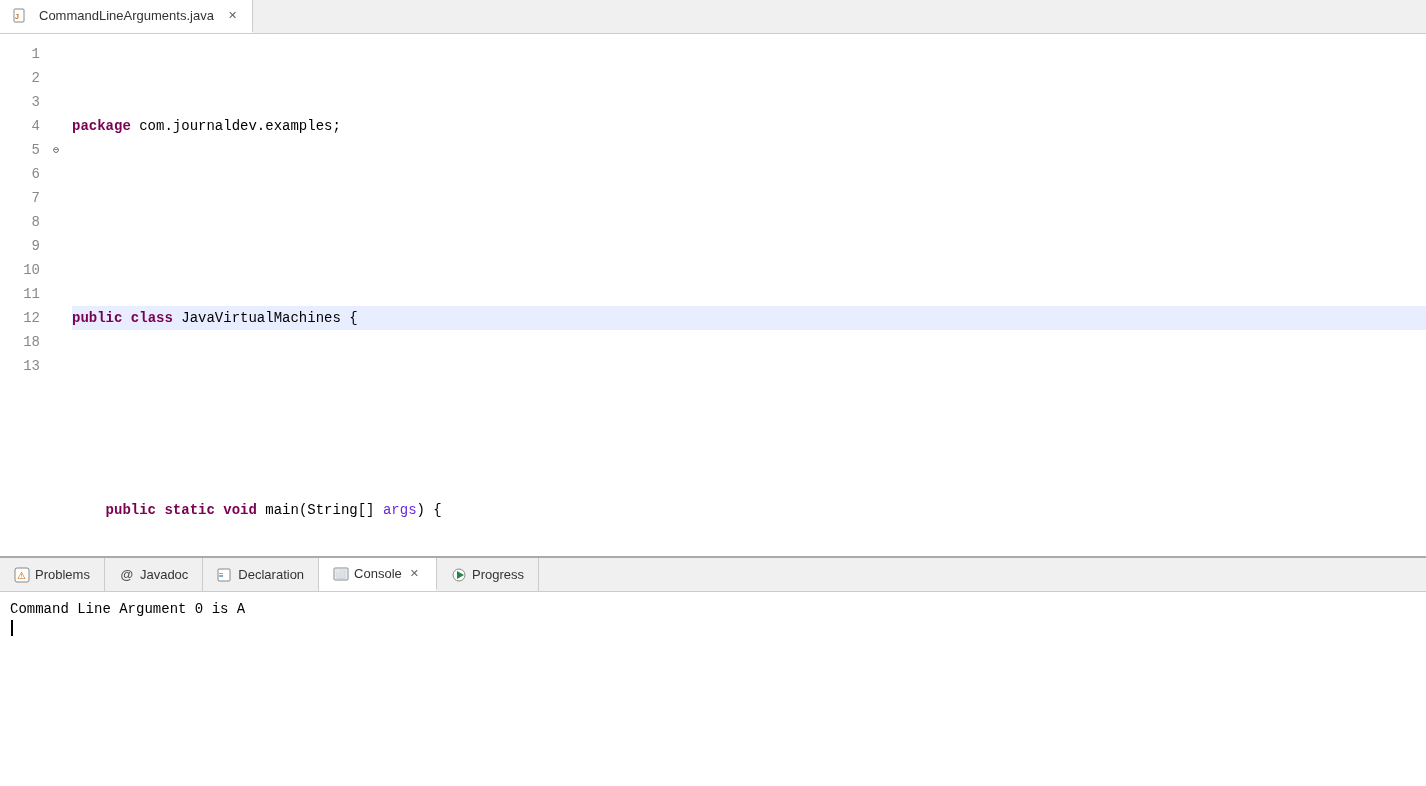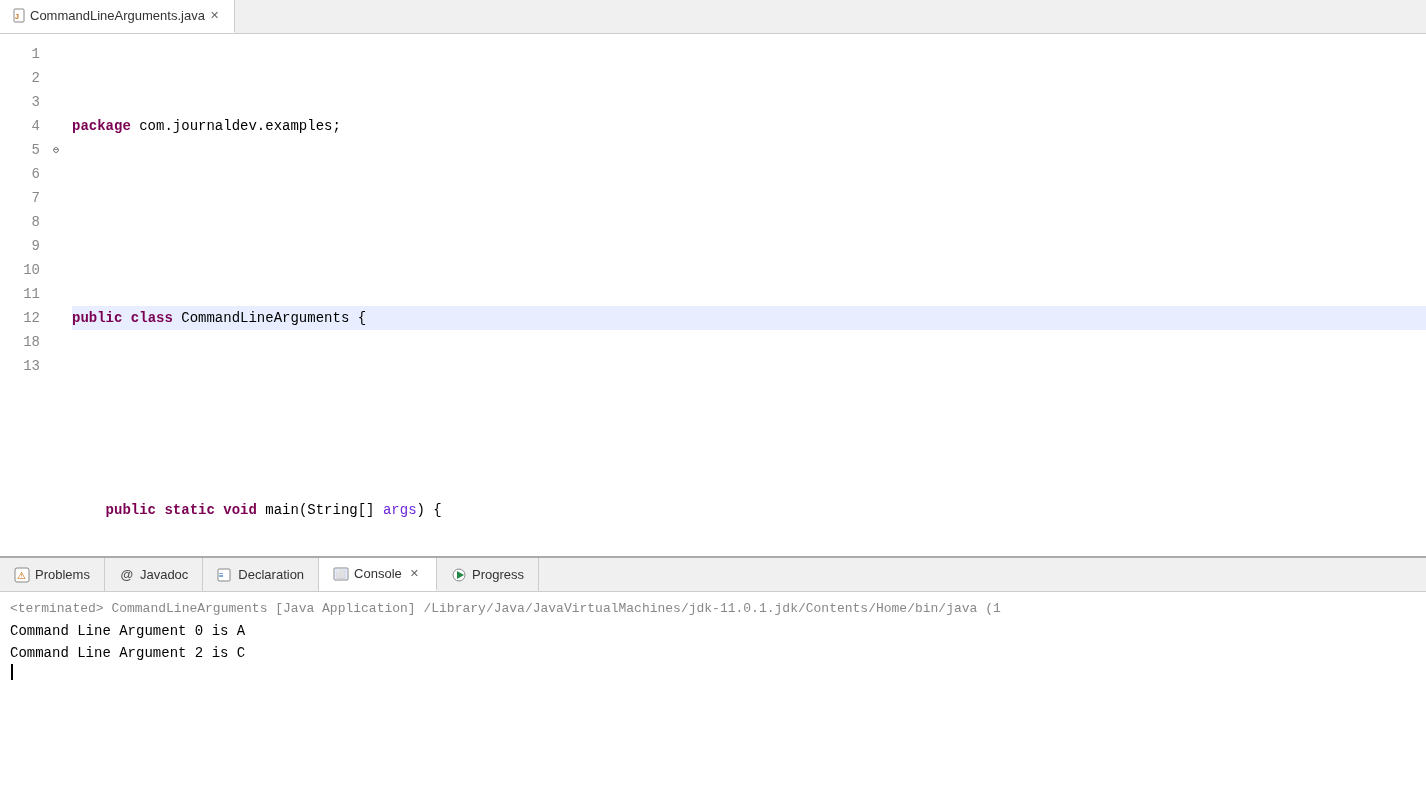--- a/index.html
+++ b/index.html
@@ -28,21 +28,21 @@
       align-items: center;
       background: #f0f0f0;
       border-bottom: 1px solid #cccccc;
       padding: 0;
       height: 34px;
     }
 
     .editor-tab {
       display: flex;
       align-items: center;
-      gap: 2px;
+      gap: 11px;
       padding: 6px 12px;
       background: #ffffff;
       border-right: 1px solid #cccccc;
       border-bottom: 2px solid #ffffff;
       font-size: 13px;
       font-family: Arial, sans-serif;
       color: #333;
       cursor: pointer;
       height: 100%;
       text-align: center;
@@ -276,21 +276,21 @@
         <div class="gutter-item"></div>
         <div class="gutter-item"></div>
       </div>
 
       <div class="code-content">
         
         <span class="code-line"><span class="kw-package">package</span> <span class="class-ref">com.journaldev.examples</span><span class="punc">;</span></span>
         
         <span class="code-line"></span>
         
-        <span class="code-line highlighted"><span class="kw-public">public</span> <span class="kw-class">class</span> <span class="class-ref">CommandLineArguments</span> <span class="punc">{</span></span>
+        <span class="code-line highlighted"><span class="kw-public">public</span> <span class="kw-class">class</span> <span class="class-ref">JavaVirtualMachines</span> <span class="punc">{</span></span>
         
         <span class="code-line"></span>
         
         <span class="code-line">    <span class="kw-public">public</span> <span class="kw-static">static</span> <span class="kw-void">void</span> <span class="method-name">main</span><span class="punc">(</span><span class="type-name">String</span><span class="punc">[]</span> <span class="param">args</span><span class="punc">)</span> <span class="punc">{</span></span>
         
         
         
         
         
         
@@ -357,20 +357,18 @@
         <svg width="16" height="16" viewBox="0 0 16 16">
           <circle cx="8" cy="8" r="6" fill="#fff" stroke="#888" stroke-width="1"></circle>
           <polygon points="6,4 13,8 6,12" fill="#228844"></polygon>
         </svg>
       </span>
       <span>Progress</span>
     </div>
   </div>
 
   <div class="console-output">
-    <div class="console-terminated">&lt;terminated&gt; CommandLineArguments [Java Application] /Library/Java/JavaVirtualMachines/jdk-11.0.1.jdk/Contents/Home/bin/java (1</div>
     <div>Command Line Argument 0 is A</div>
-    <div>Command Line Argument 2 is C</div>
     <div class="cursor-line">
       <span class="cursor-blink"></span>
     </div>
   </div>
 </div>
 
 </body></html>

